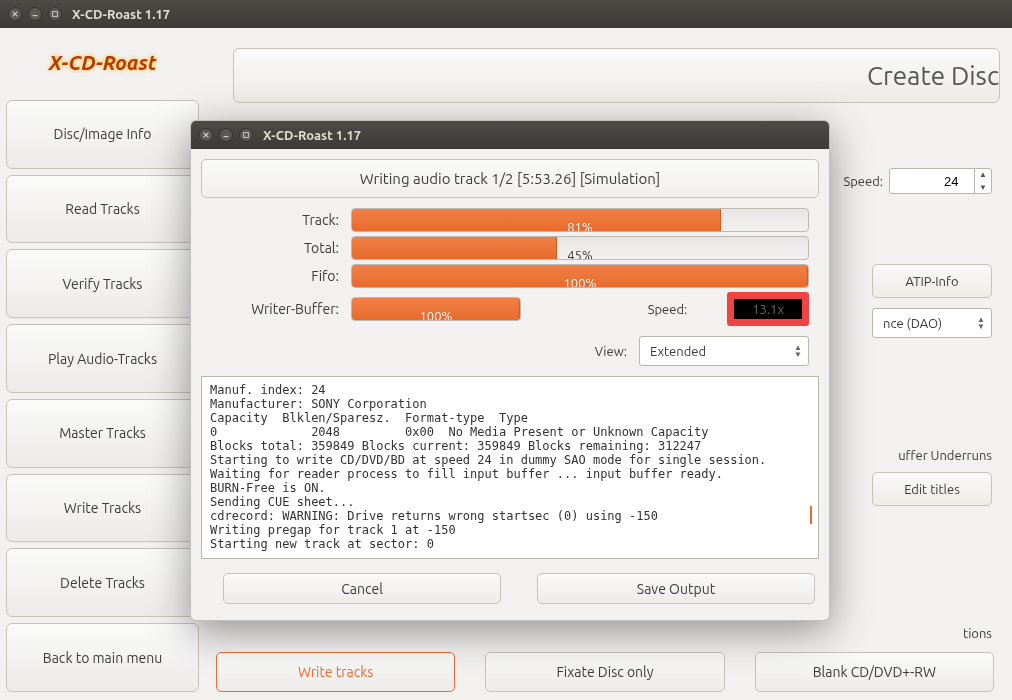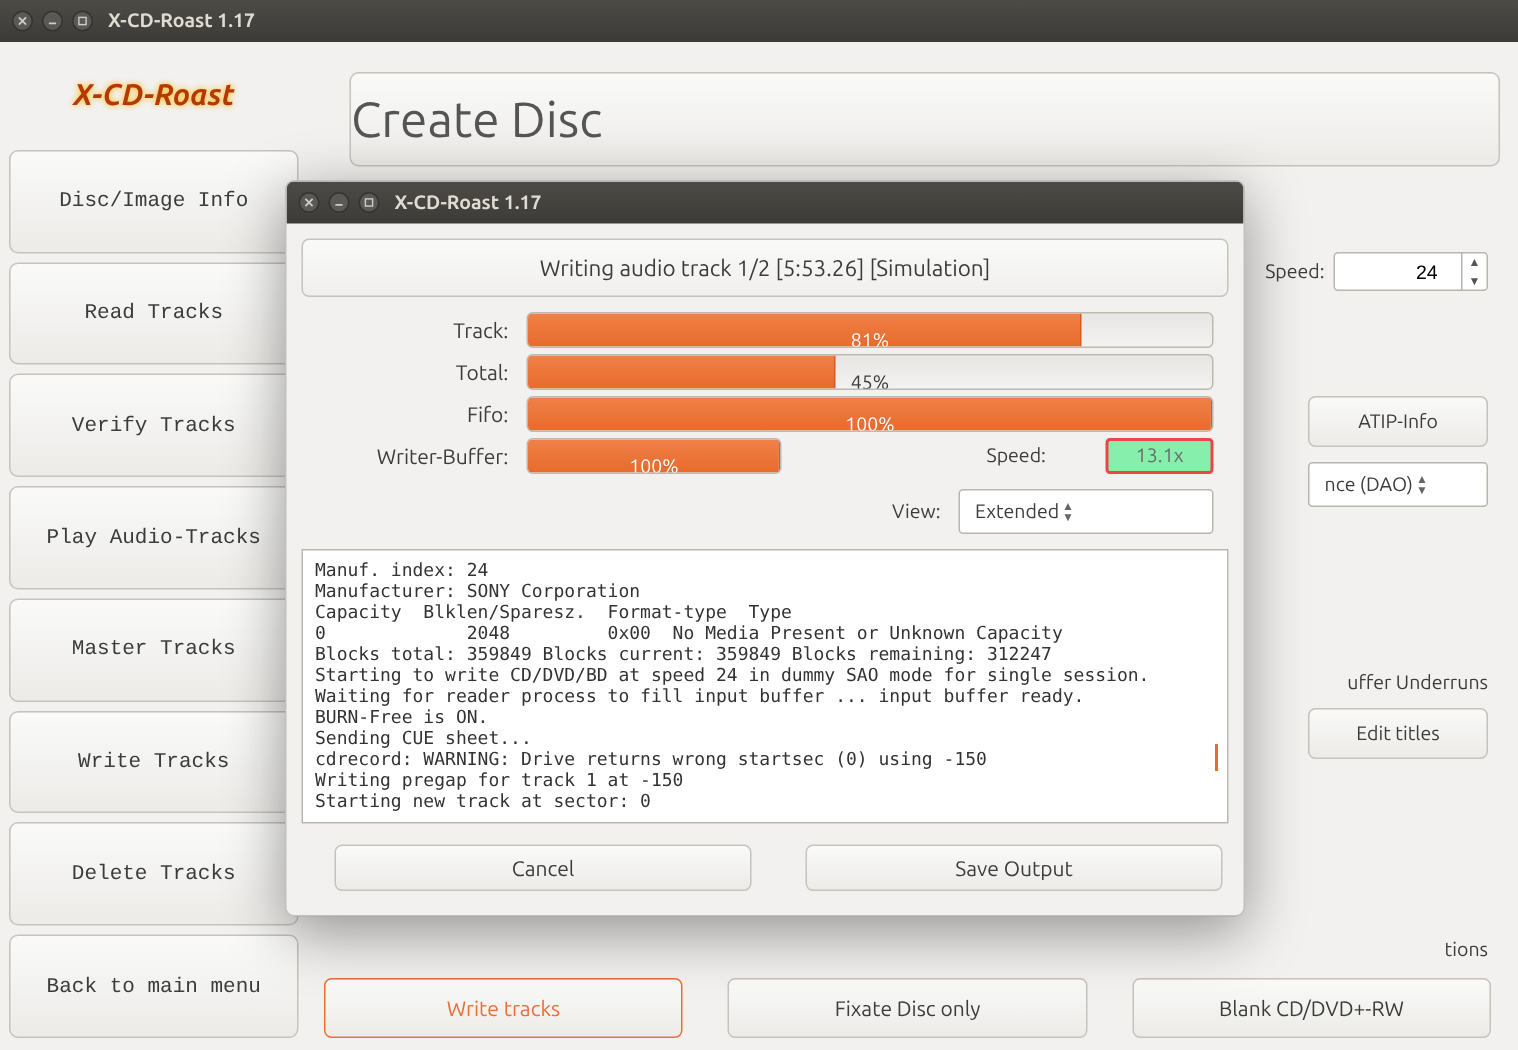--- a/index.html
+++ b/index.html
@@ -8,55 +8,55 @@
 
 .main-titlebar { height: 28px; background: linear-gradient(#4c4b46, #3c3b37); display: flex; align-items: center; padding: 0 8px; color: #dfdbd2; font-weight: bold; font-size: 13px; }
 .tb-buttons { display: flex; gap: 6px; margin-right: 10px; }
 .tb-btn { width: 14px; height: 14px; border-radius: 50%; background: #5a5954; border: 1px solid #333; display:flex; align-items:center; justify-content:center; }
 .tb-btn svg { width:8px; height:8px; }
 
 
 .main-body { display: flex; height: calc(700px - 28px); }
 .sidebar { width: 205px; padding: 8px 6px; display: flex; flex-direction: column; align-items: stretch; gap: 6px; }
 .logo { width: 180px; height: 48px; margin: 4px auto 8px auto; display:flex; align-items:center; justify-content:center; font-style: italic; font-weight: bold; font-size: 20px; color:#b33a07; text-shadow: 0 0 4px #ffb300; border:1px solid transparent; }
-.side-btn { height: 72px; border: 1px solid #c7c2bb; border-radius: 6px; background: linear-gradient(#fafaf9,#ecebe8); display:flex; align-items:center; justify-content:center; font-size: 14px; color:#3c3c3c;font-family:Liberation Mono, monospace; }
+.side-btn { height: 72px; border: 1px solid #c7c2bb; border-radius: 6px; background: linear-gradient(#fafaf9,#ecebe8); display:flex; align-items:center; justify-content:center; font-size: 14px; color:#3c3c3c; }
 
 .content { flex: 1; padding: 8px 12px; position: relative; }
-.page-title { text-align:left; font-size: 33px; color:#555; margin: 12px 0 16px 16px; border:1px solid #c7c2bb; border-radius:6px; background: linear-gradient(#fafaf9,#ecebe8); padding: 12px 0; }
+.page-title { text-align:right; font-size: 26px; color:#555; margin: 12px 0 16px 16px; border:1px solid #c7c2bb; border-radius:6px; background: linear-gradient(#fafaf9,#ecebe8); padding: 12px 0; }
 .group-label { font-weight: bold; font-size: 13px; color:#555; margin-bottom: 4px; }
 
 .speed-row { position:absolute; top:140px; right:20px; display:flex; align-items:center; gap:6px; }
 .spin { display:flex; align-items:center; border:1px solid #bab6ae; background:#fff; border-radius:3px; height:26px;padding-left:48px; }
 .spin input { border:none; width:36px; text-align:left; padding:0 6px; font-size:13px; outline:none; }
 .spin-buttons { display:flex; flex-direction:column; border-left:1px solid #bab6ae; }
 .spin-buttons div { height:13px; width:16px; display:flex; align-items:center; justify-content:center; font-size:8px; color:#555; }
 
 .right-col { position:absolute; top:236px; right:20px; display:flex; flex-direction:column; gap:10px; align-items:flex-end; }
 .btn { height:34px; border:1px solid #c7c2bb; border-radius:5px; background: linear-gradient(#fafaf9,#ecebe8); display:flex; align-items:center; justify-content:center; padding:12px 18px; font-size:13px; min-width:120px; }
-.combo { height:30px; border:1px solid #bab6ae; background:#fff; border-radius:3px; display:flex; align-items:center; padding:0 4px 0 10px; min-width:120px; }
+.combo { height:30px; border:1px solid #bab6ae; background:#fff; border-radius:3px; display:flex; align-items:center; justify-content:space-between; padding:0 4px 0 10px; min-width:120px;gap:13px; }
 
 
 .bottom-actions { position:absolute; bottom: 8px; left: 216px; right: 18px; display:flex; gap: 30px; justify-content: space-between; }
 .bottom-actions .btn { flex: 1; height: 40px; font-size: 14px; }
 .btn-primary { border-color: #ea6e36 !important; color: #ea6e36; }
 
 
 .modal { position:absolute; left:190px; top:120px; width:640px; background:#f2f1f0; border-radius:6px; box-shadow: 0 10px 40px rgba(0,0,0,.4); overflow:hidden; border:1px solid rgba(0,0,0,.2); }
 .modal-titlebar { height:28px; background: linear-gradient(#4c4b46,#3c3b37); display:flex; align-items:center; padding:0 8px; color:#dfdbd2; font-weight:bold; font-size:13px; }
 .modal-body { padding: 0; }
 .status-header { border:1px solid #c7c2bb; border-radius:5px; margin:10px; padding:10px 0; text-align:center; font-size:15px; background: linear-gradient(#fafaf9,#f0efee); }
 .progress-grid { display:grid; grid-template-columns: 150px 1fr; row-gap: 4px; align-items:center; padding: 0 20px 6px 10px; }
 .plabel { text-align:right; padding-right:12px; font-size:14px; }
 .progressbar { height:24px; background: linear-gradient(#e7e6e4,#f3f2f1); border:1px solid #bdb8b0; border-radius:4px; position:relative; overflow:hidden; display:flex; align-items:center; justify-content:center; }
 .progressbar .fill { position:absolute; left:0; top:0; bottom:0; background: linear-gradient(#f08048,#e76b2c); border-right:1px solid #d55b1e; }
 .progressbar .pct { position:relative; z-index:1; font-size:13px; color:#fff; text-shadow:0 1px 0 rgba(0,0,0,.15);margin-top:13px; }
 .progressbar.dark-text .pct { color:#3c3c3c; text-shadow:none; }
 .wb-row { display:flex; align-items:center; gap:40px; }
 .wb-row .progressbar { width:170px; }
-.speedval { border:2px solid #ef4444; background:#86efac; padding:3px 18px; border-radius:3px; color:#6a6a6a; }
+.speedval { border:7px solid #ef4444; background:#000000; padding:3px 18px; border-radius:3px; color:#6a6a6a; }
 .view-row { display:flex; align-items:center; justify-content:flex-end; gap:12px; padding: 4px 20px 10px 10px; }
 .logbox { margin: 0 10px; background:#fff; border:1px solid #bab6ae; height:183px; padding:6px 8px; font-family: "DejaVu Sans Mono","Liberation Mono",monospace; font-size:12px; color:#333; white-space:pre; overflow:hidden; position:relative; }
 .log-cursor { position:absolute; right:6px; bottom:34px; width:2px; height:18px; background:#e76b2c; }
 .modal-actions { display:flex; gap:18px; padding: 14px 14px 16px 14px; }
 .modal-actions .btn { flex:1; height:31px; font-size:14px;margin-left:18px; }
 .spinv { display:flex; flex-direction:column; line-height:7px; font-size:8px; color:#666; padding:0 2px;}
 </style>
 </head>
 <body>
 

